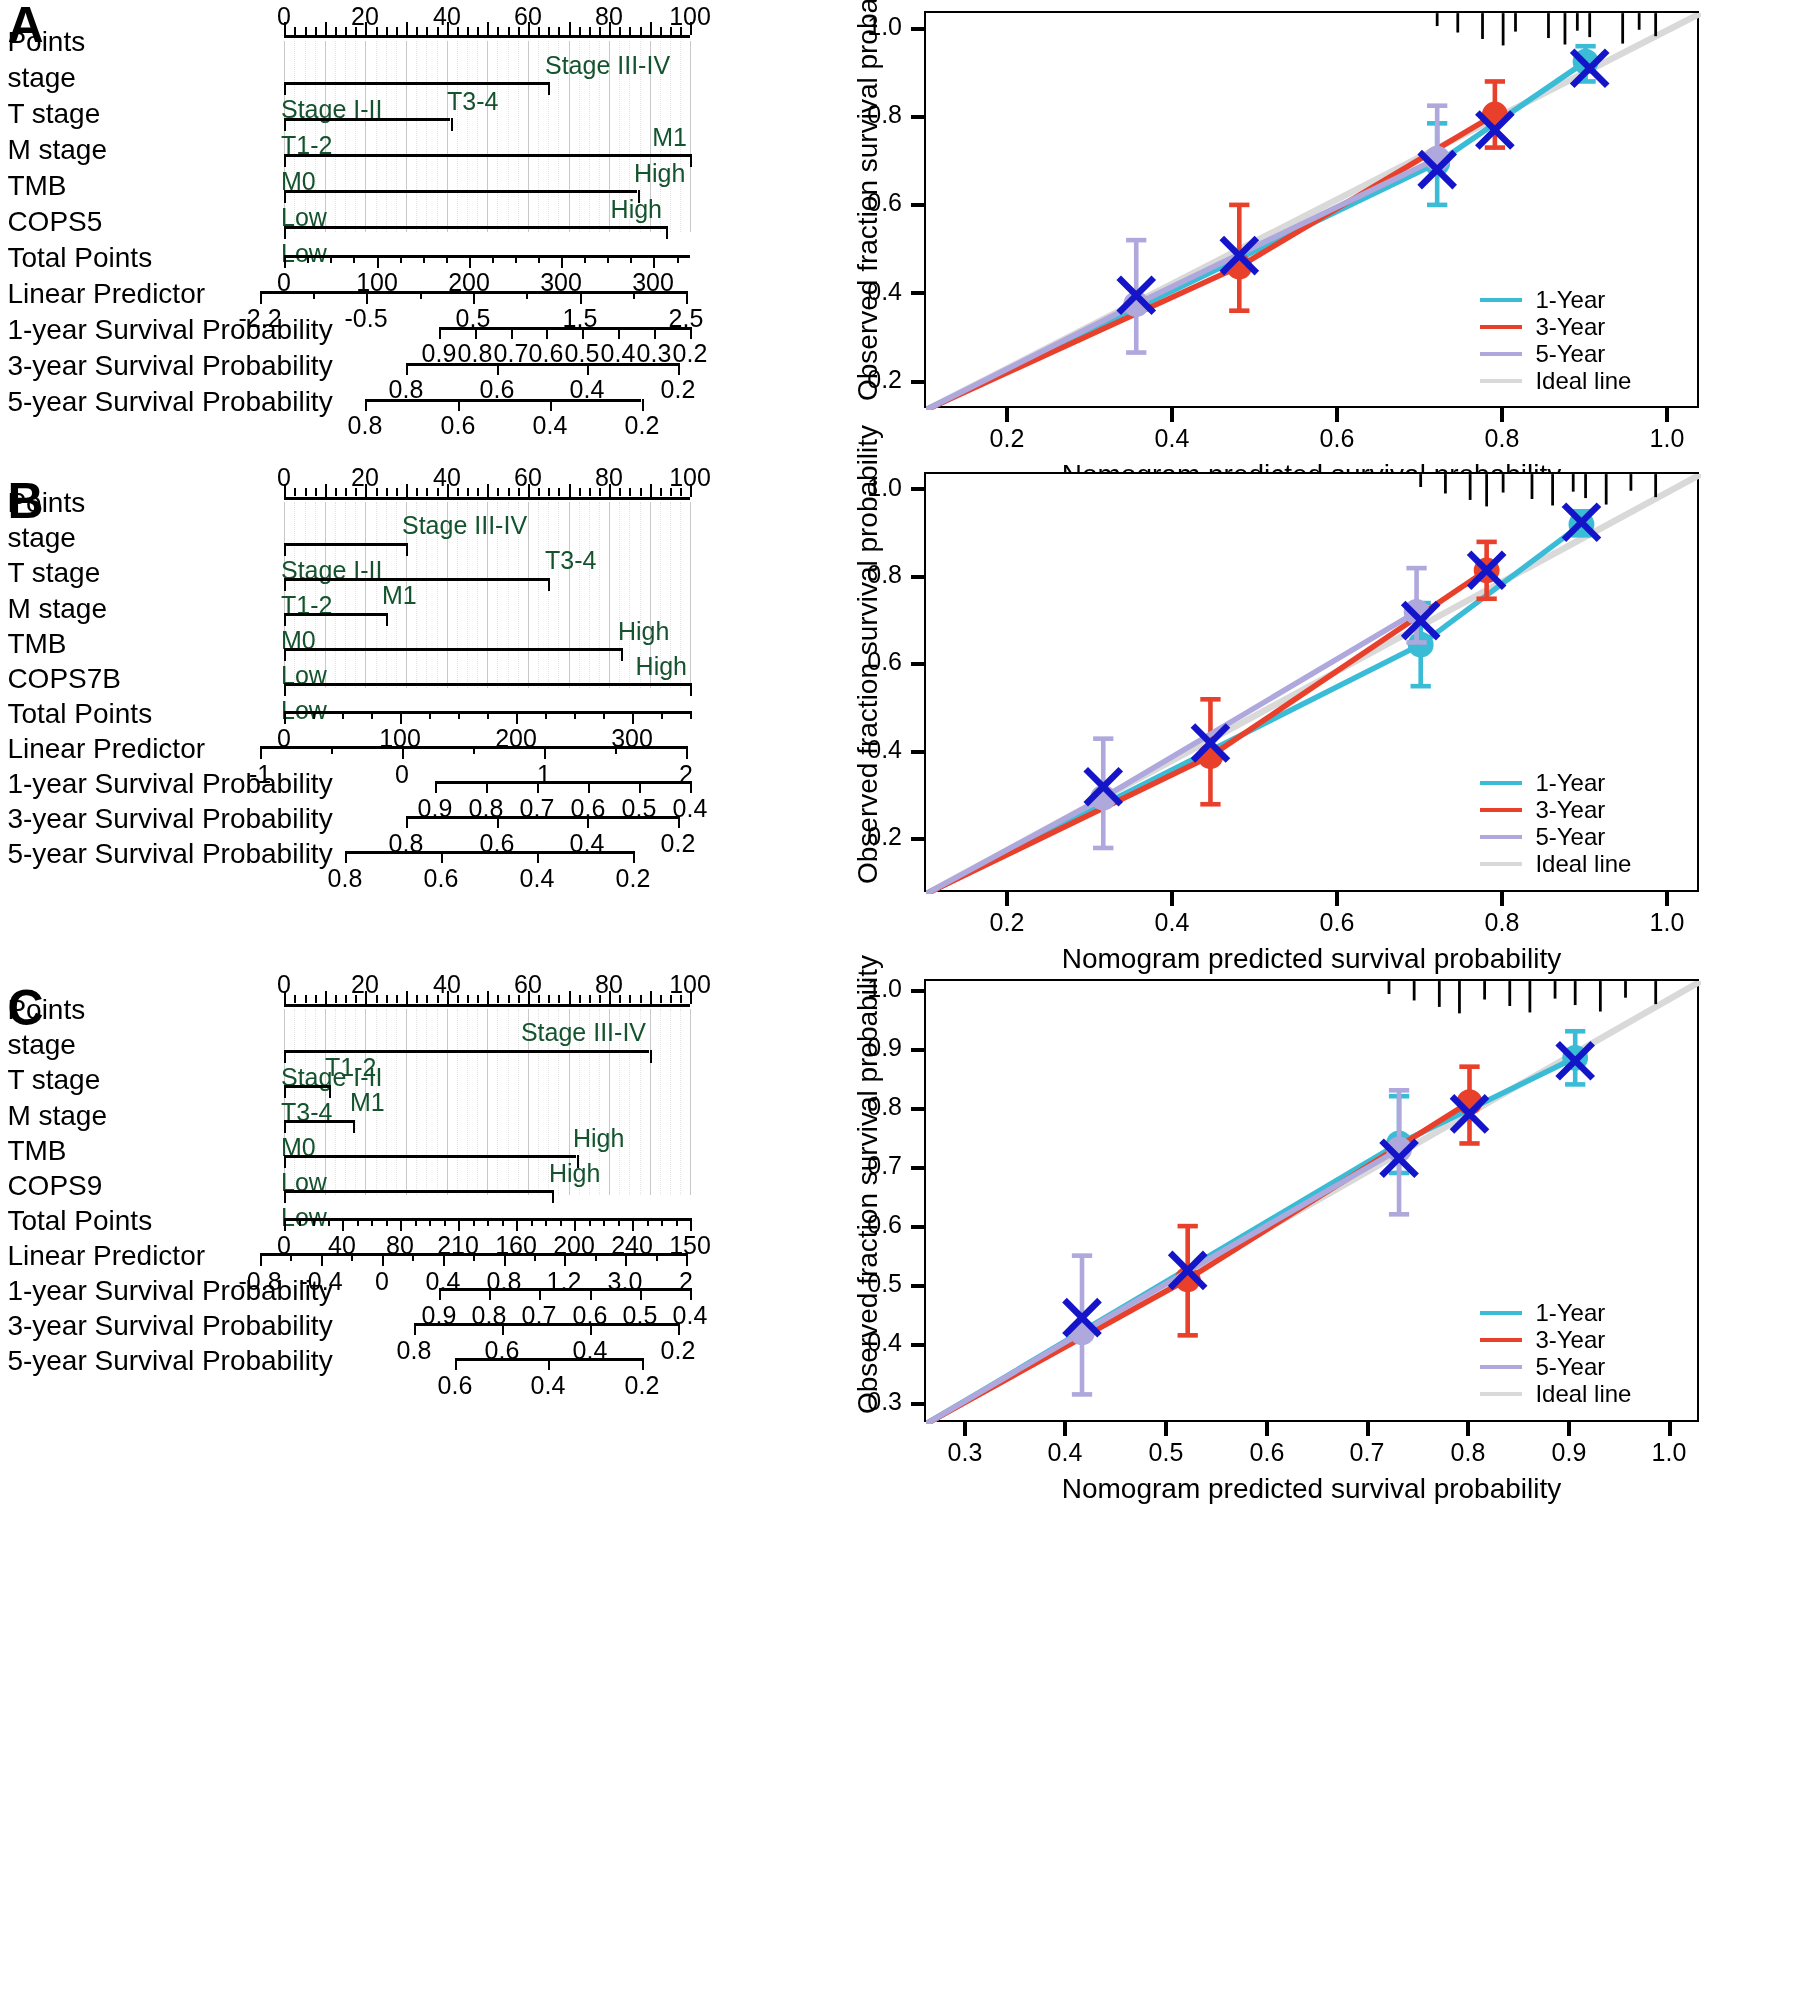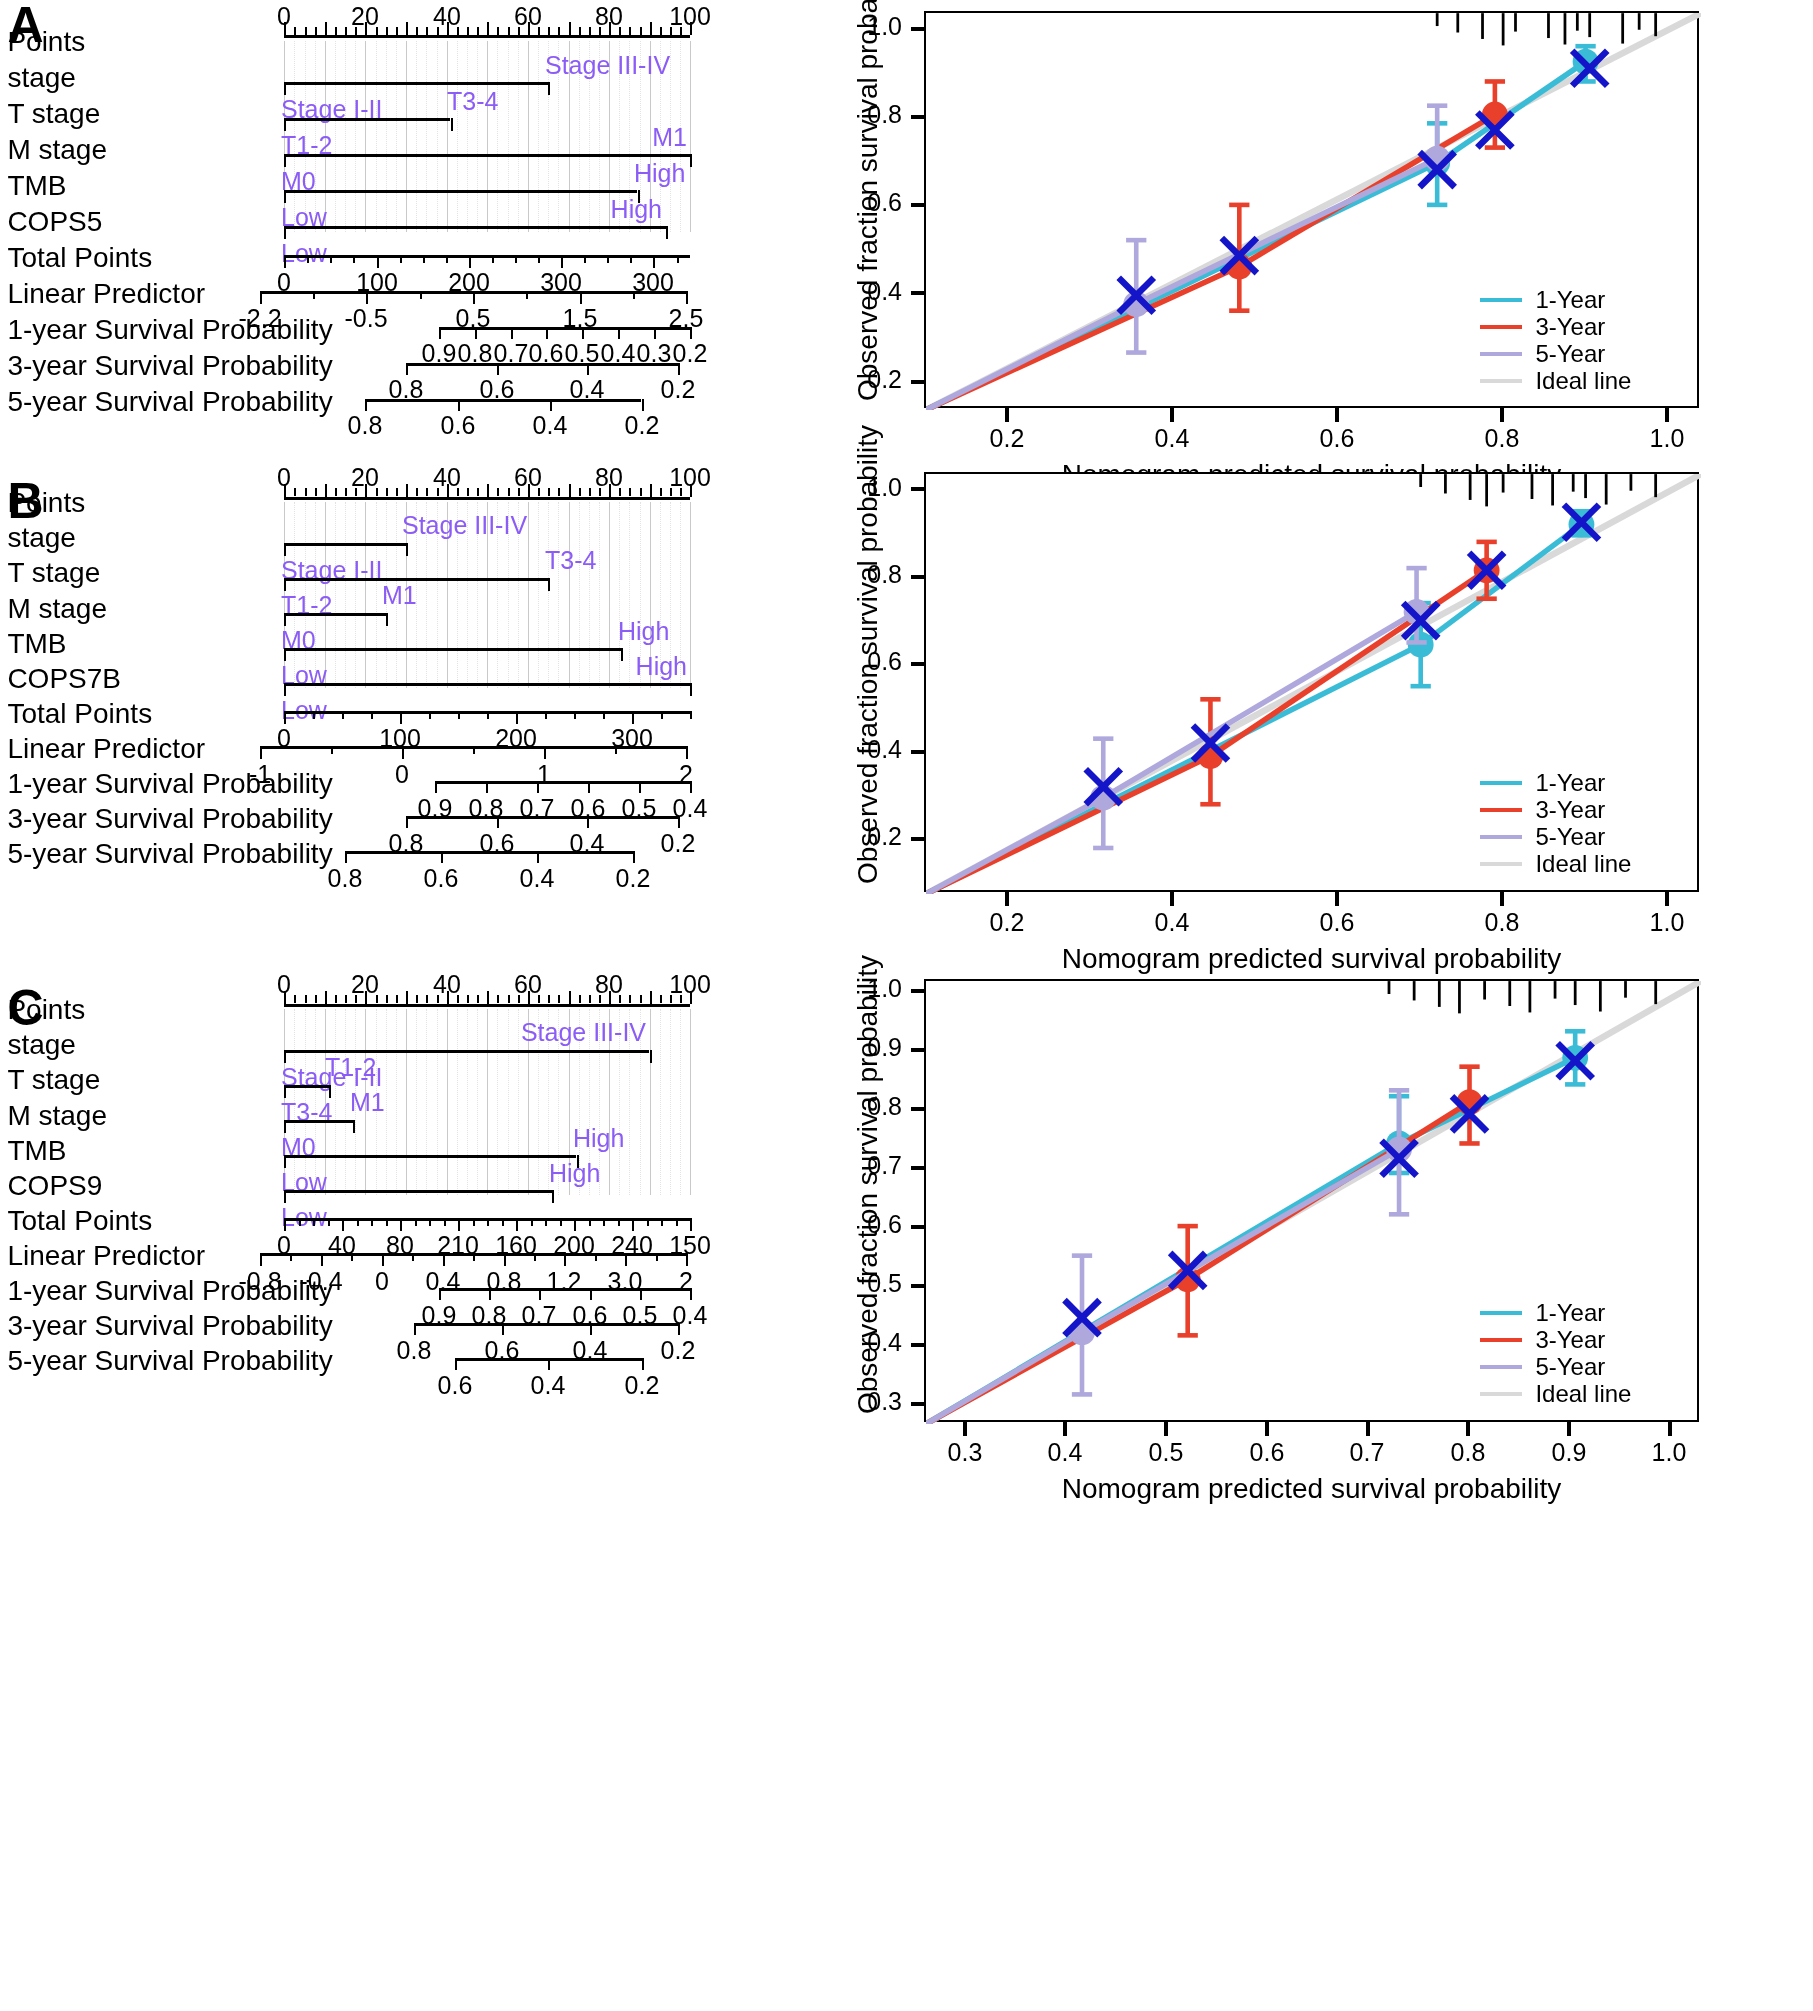--- a/index.html
+++ b/index.html
@@ -66,21 +66,21 @@
   }
   .vgrid {
     position: absolute;
     width: 0;
     border-left: 1.8px solid #c9c9c9;
   }
   .vgrid.faint { border-left: 1.8px dotted #e3e3e3; }
   .catlabel {
     position: absolute;
     font-size: 25px;
-    color: #8b5cf6;
+    color: #14532d;
     white-space: nowrap;
     line-height: 1;
   }
 
   
   .calib {
     position: absolute;
     top: 0;
     width: 992px;
     height: 461px;

